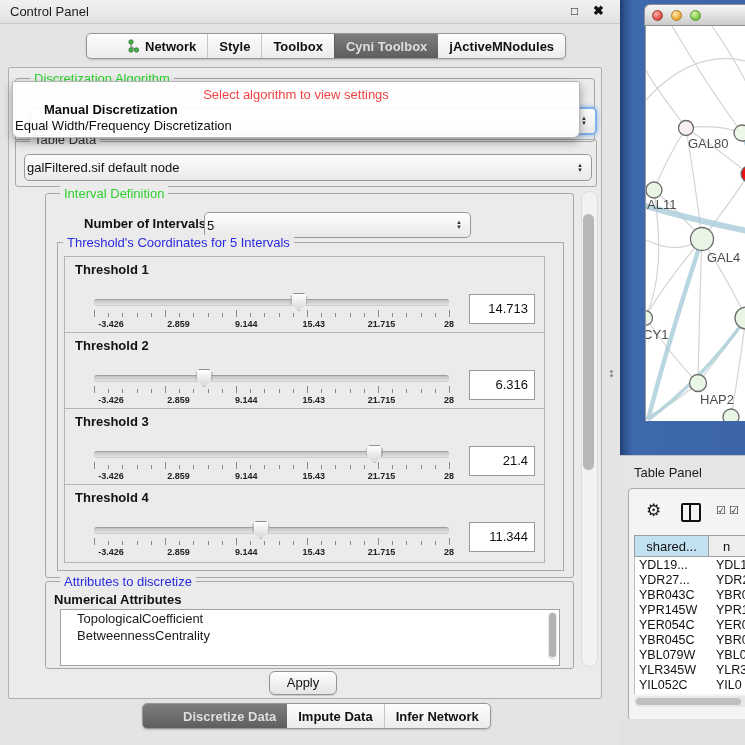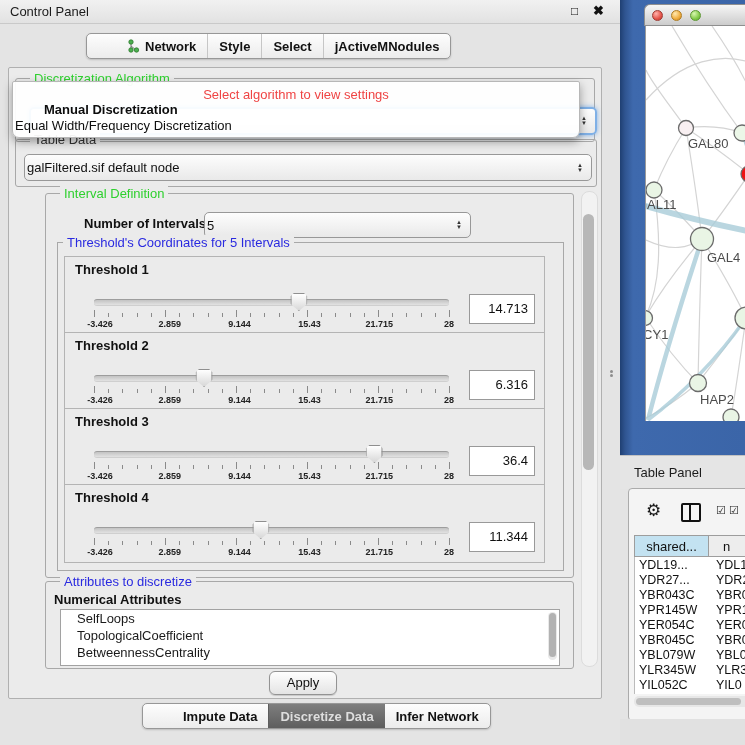--- a/index.html
+++ b/index.html
@@ -74,21 +74,21 @@
   .slider{position:absolute;left:29px;top:38px;width:355px;height:36px;}
   .track{position:absolute;left:0;right:0;top:4px;height:5px;border-radius:3px;
     background:linear-gradient(#c3c3c3,#e2e2e2);border-top:1px solid #9d9d9d;
     border-bottom:1px solid #cfcfcf;}
   .thumb{position:absolute;top:-2px;width:15px;height:16px;transform:translateX(-50%);
     background:linear-gradient(#ffffff,#d8d8d8);border:1px solid #8f8f8f;
     clip-path:polygon(50% 100%,0 60%,0 20%,20% 0,80% 0,100% 20%,100% 60%);}
   .ticks{position:absolute;left:0;right:0;top:15px;height:8px;}
   .tick{position:absolute;width:1px;background:#8a8a8a;height:4px;top:3px;}
   .tick.major{height:7px;top:0;}
-  .tick-labels{position:absolute;left:6px;right:0;top:24px;height:12px;}
+  .tick-labels{position:absolute;left:17px;right:0;top:24px;height:12px;}
   .tick-label{position:absolute;transform:translateX(-50%);font-size:9px;
     font-weight:bold;color:#222;white-space:nowrap;}
   .value-box{position:absolute;left:404px;top:37px;width:58px;height:28px;
     background:#fff;border:1px solid #999;font-size:13px;color:#111;
     text-align:right;line-height:28px;padding-right:6px;}
 
   
   .attr-group{left:30px;top:392px;width:527px;height:86px;}
   .attr-subtitle{position:absolute;left:8px;top:10px;font-size:13px;font-weight:bold;color:#111;}
   .attr-list{position:absolute;left:14px;top:27px;width:498px;height:55px;
@@ -175,21 +175,24 @@
         <circle cx="4" cy="3" r="2.2" fill="#4caf50" stroke="#2c7a2c" stroke-width="0.8"></circle>
         <circle cx="4" cy="11" r="2.2" fill="#4caf50" stroke="#2c7a2c" stroke-width="0.8"></circle>
         <circle cx="9.5" cy="11" r="2.2" fill="#4caf50" stroke="#2c7a2c" stroke-width="0.8"></circle>
       </svg>
       <span>Network</span>
     </div>
     <div class="tab">
         <span>Style</span>
       </div>
     <div class="tab">
-        <span>Select</span>
+        <span>Toolbox</span>
+      </div>
+    <div class="tab sel">
+        <span>Cyni Toolbox</span>
       </div>
     <div class="tab">
         <span>jActiveMNodules</span>
       </div>
   </div>
 
   <div class="outer-panel">
 
     <div class="groupbox" style="left:6px;top:10px;width:578px;height:62px;">
       <span class="group-label lbl-green">Discretization Algorithm</span>
@@ -353,21 +356,21 @@
               <div class="tick-labels">
                   <span class="tick-label" style="left: 0%;">-3.426</span>
                   <span class="tick-label" style="left: 20%;">2.859</span>
                   <span class="tick-label" style="left: 40%;">9.144</span>
                   <span class="tick-label" style="left: 60%;">15.43</span>
                   <span class="tick-label" style="left: 80%;">21.715</span>
                   <span class="tick-label" style="left: 100%;">28</span>
                 </div>
               <div class="thumb" style="left: 78.9983%;"></div>
             </div>
-            <div class="value-box">36.4</div>
+            <div class="value-box">21.4</div>
           </div>
 
           <div class="threshold-panel" style="top:241px;">
             <div class="threshold-title">Threshold 4</div>
             <div class="slider">
               <div class="track"></div>
               <div class="ticks">
                   <div class="tick major" style="left: 0%;"></div>
                   <div class="tick" style="left: 4%;"></div>
                   <div class="tick" style="left: 8%;"></div>
@@ -407,21 +410,20 @@
             </div>
             <div class="value-box">11.344</div>
           </div>
         </div>
       </div>
 
       <div class="groupbox attr-group">
         <span class="group-label lbl-blue">Attributes to discretize</span>
         <span class="attr-subtitle">Numerical Attributes</span>
         <div class="attr-list">
-          <div class="attr-item">SelfLoops</div>
             <div class="attr-item">TopologicalCoefficient</div>
             <div class="attr-item">BetweennessCentrality</div>
             <div class="list-scroll">
               <div class="thumb-v2"></div>
             </div>
         </div>
       </div>
 
       <div class="vscroll">
         <div class="thumb-v"></div>
@@ -431,25 +433,25 @@
     <div class="apply-btn">Apply</div>
   </div>
 
   <div class="popup">
     <div class="popup-hint">Select algorithm to view settings</div>
     <div class="popup-item i0 bold">Manual Discretization</div>
     <div class="popup-item i1">Equal Width/Frequency Discretization</div>
   </div>
 
   <div class="tabbar tabbar-bottom">
+    <div class="tab sel">
+        <span>Discretize Data</span>
+      </div>
     <div class="tab">
         <span>Impute Data</span>
-      </div>
-    <div class="tab sel">
-        <span>Discretize Data</span>
       </div>
     <div class="tab">
         <span>Infer Network</span>
       </div>
   </div>
 
   <div class="grip">
       <i></i>
       <i></i>
     </div>

